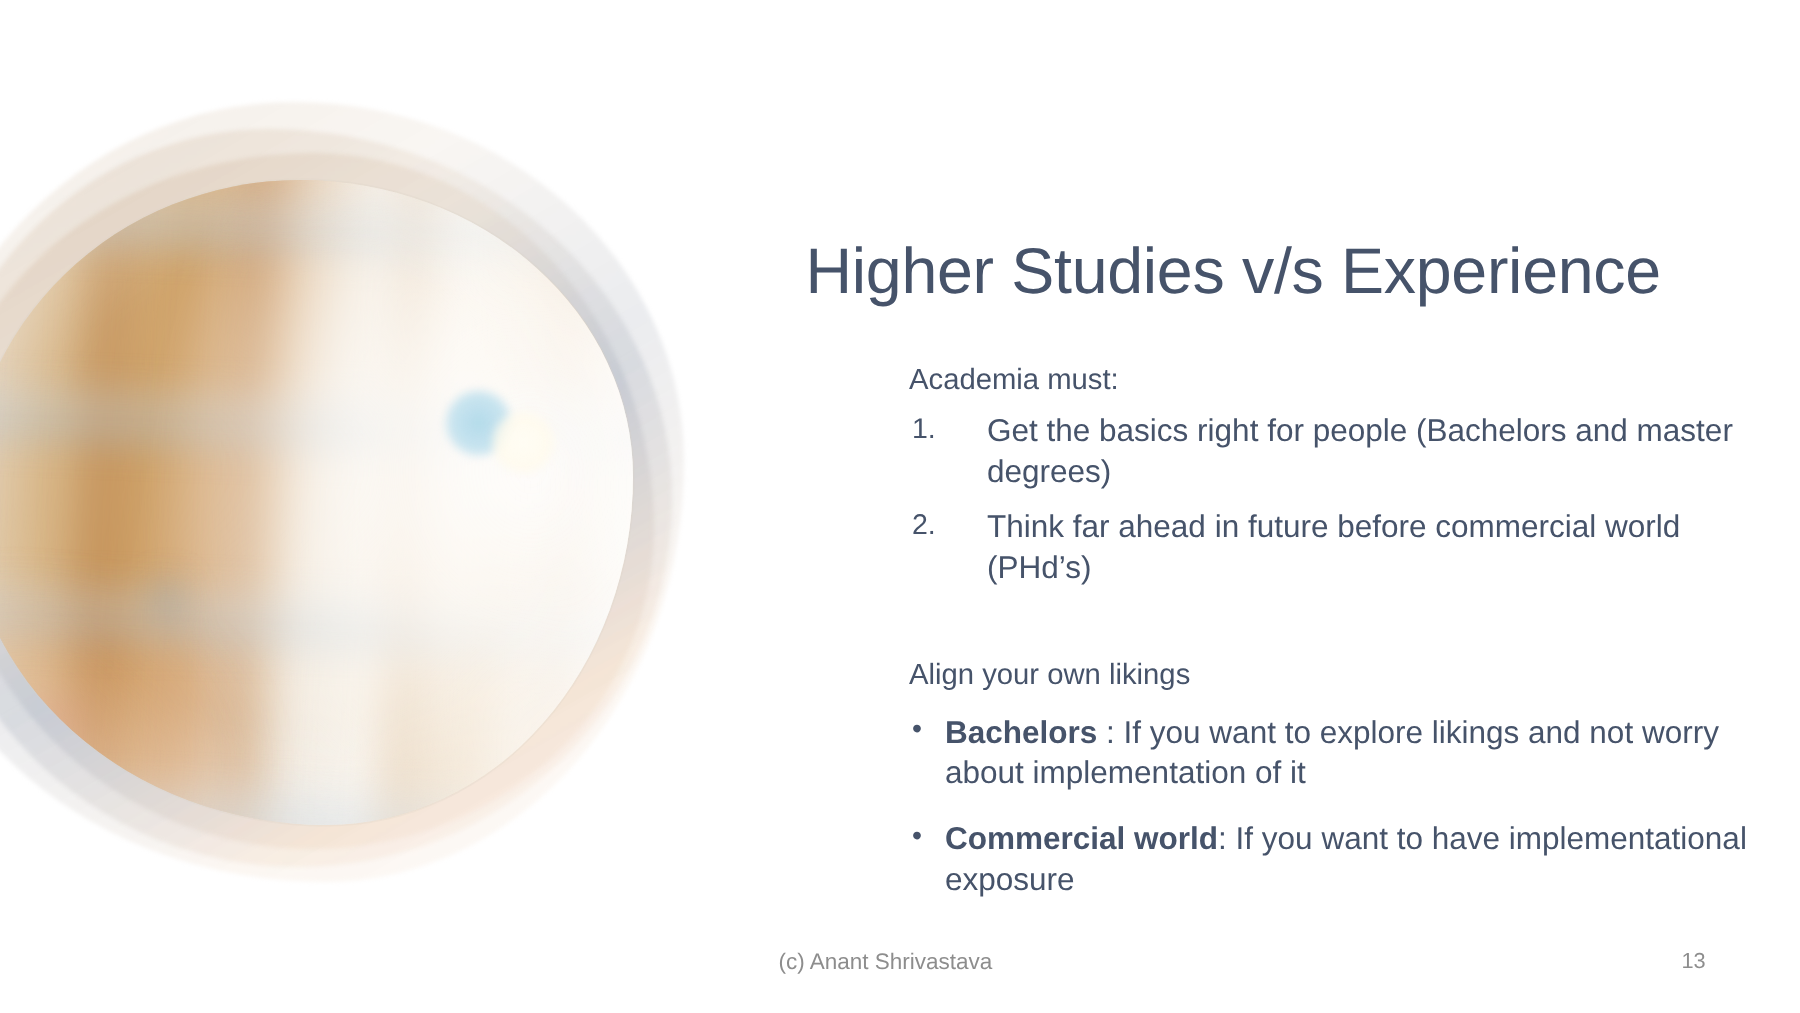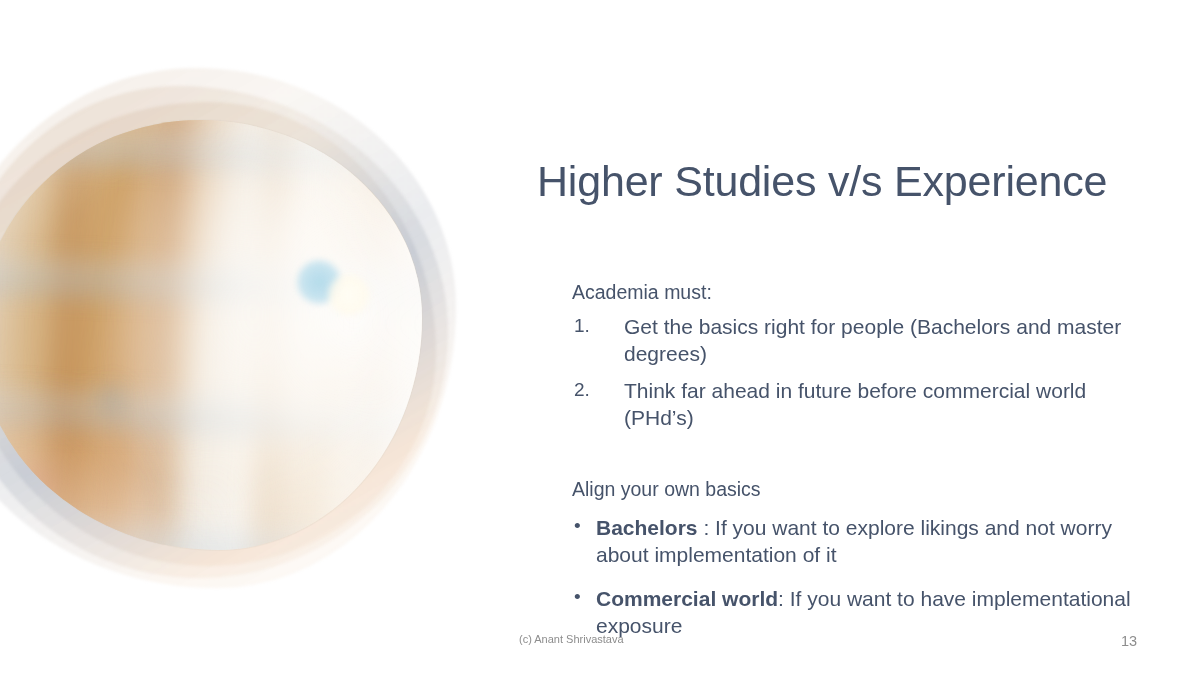--- a/index.html
+++ b/index.html
@@ -183,24 +183,23 @@
     width: 646px;
     font-size: 43px;
     font-weight: 400;
     letter-spacing: -0.2px;
     color: #46536a;
     white-space: nowrap;
   }
 
   .body {
     position: absolute;
-    left: 572px;
+    left: 606px;
     top: 240px;
     width: 588px;
-    margin-top: 39px;
   }
 
   .lead {
     font-size: 19.5px;
     line-height: 1.35;
     color: #46536a;
     margin: 0 0 9px 0;
   }
 
   .num-list {
@@ -255,21 +254,21 @@
   }
   .bul-item b {
     font-weight: 700;
   }
 
   
   .footer-note {
     position: absolute;
     left: 519px;
     top: 633px;
-    font-size: 11px;
+    font-size: 15px;
     color: #8d8d8d;
   }
   .page-num {
     position: absolute;
     left: 1093px;
     top: 633px;
     font-size: 14.5px;
     color: #8d8d8d;
     margin-left: 28px;
   }
@@ -307,21 +306,21 @@
         <span>Get the basics right for people (Bachelors and master degrees)</span>
       </li>
       <li class="num-item">
         <span class="marker">2.</span>
         <span>Think far ahead in future before commercial world (PHd’s)</span>
       </li>
     </ol>
 
     <div class="spacer"></div>
 
-    <p class="lead2">Align your own basics</p>
+    <p class="lead2">Align your own likings</p>
 
     <ul class="bul-list">
       <li class="bul-item">
         <span class="dot">•</span>
         <b>Bachelors</b><span> : If you want to explore likings and not worry about implementation of it</span>
       </li>
       <li class="bul-item">
         <span class="dot">•</span>
         <b>Commercial world</b><span>: If you want to have implementational exposure</span>
       </li>

